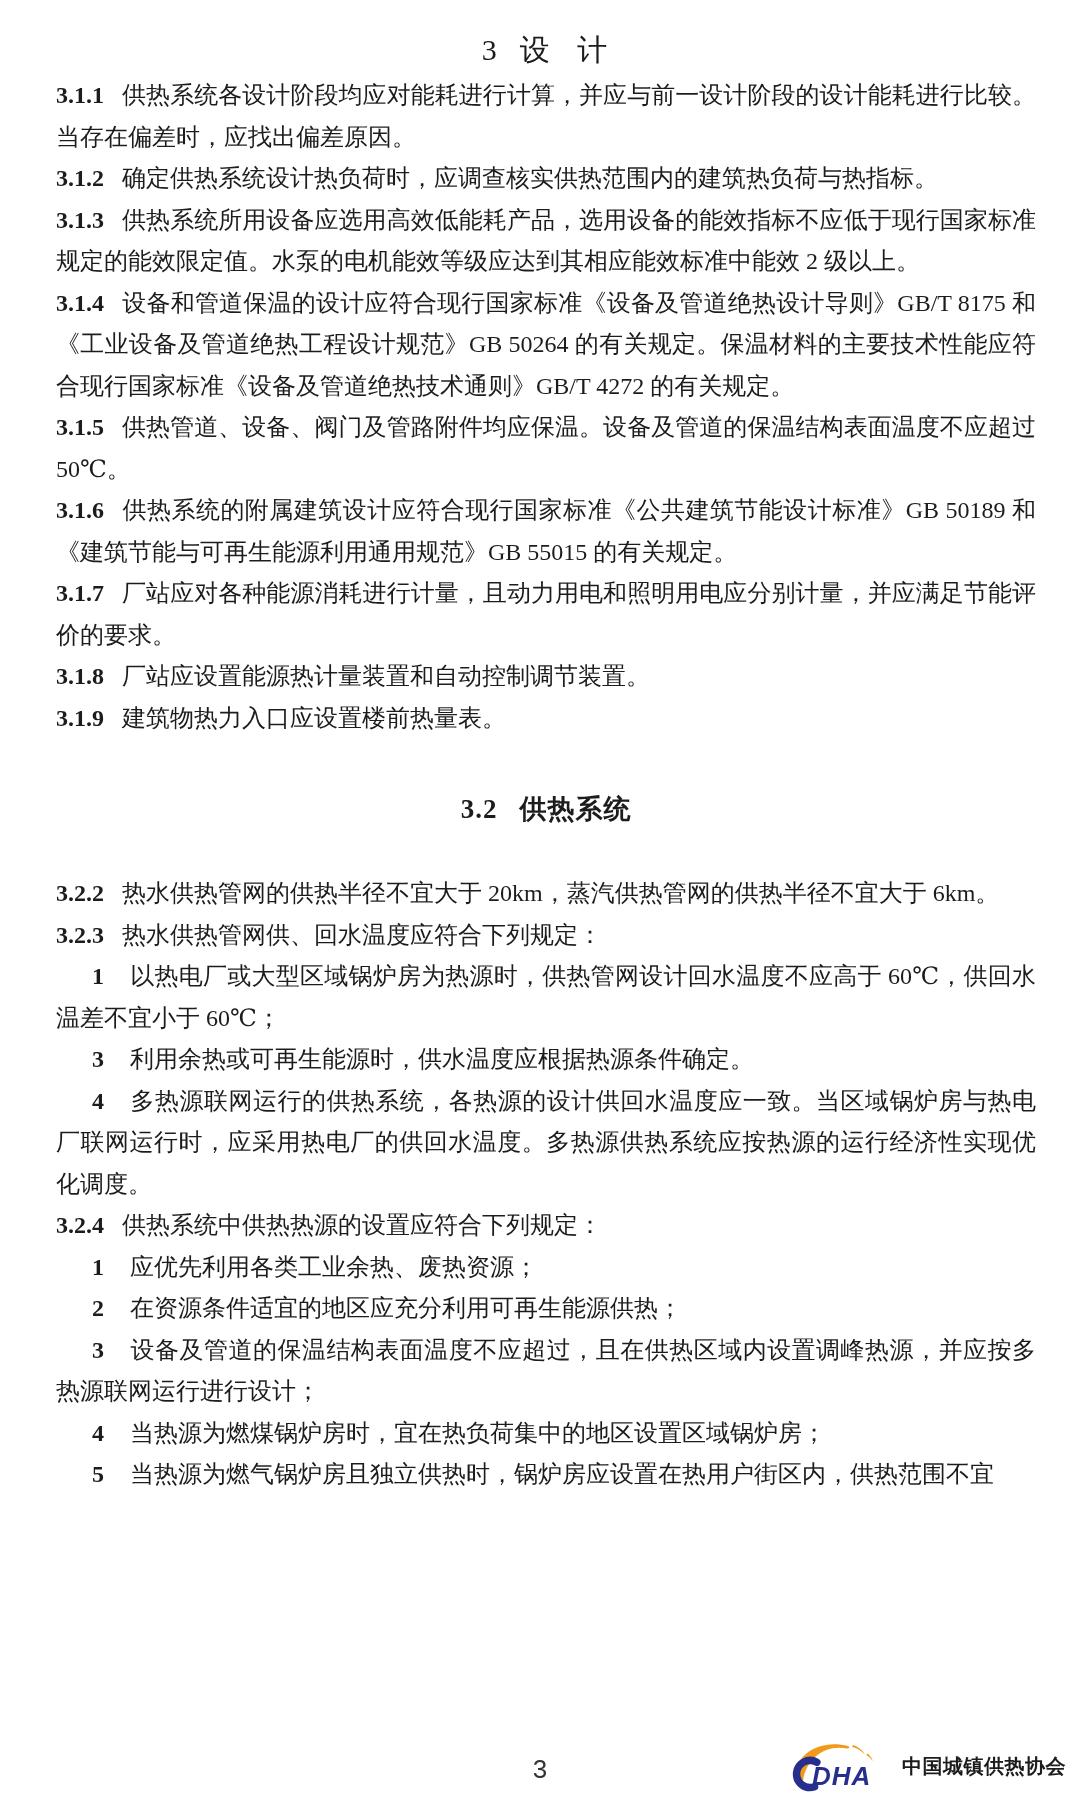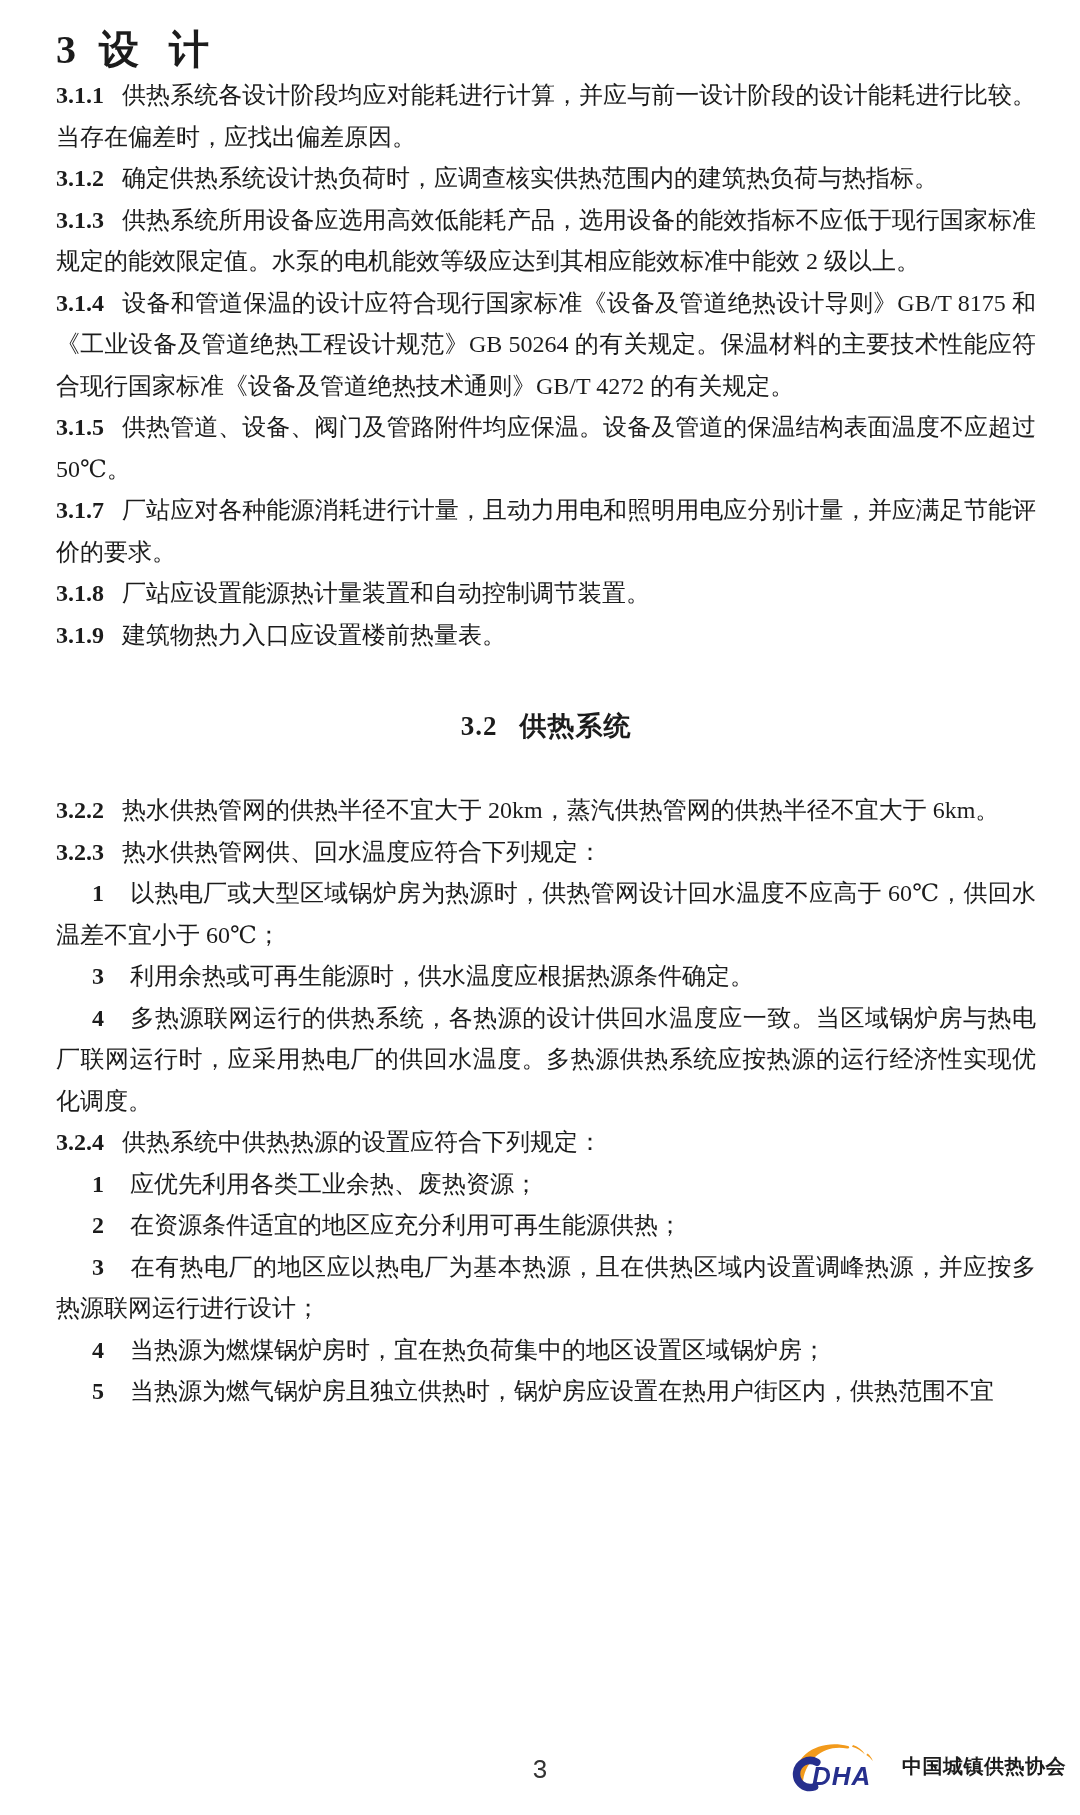--- a/index.html
+++ b/index.html
@@ -11,23 +11,24 @@
     font-family: "Liberation Serif", "DejaVu Serif", serif;
     color: #1c1c1c;
   }
   .page {
     position: absolute; inset: 0;
     padding: 0 44px 0 56px;
     box-sizing: border-box;
   }
   h1.chapter-heading {
     margin: 25px 0 0;
-    font-size: 40px;
+    text-align: center;
+    font-size: 30px;
     line-height: 50px;
-    font-weight: bold;
+    font-weight: normal;
     letter-spacing: 3px;
     word-spacing: 14px;
   }
   h1.chapter-heading .chapter-num { margin-right: 20px; }
   .doc-body h2.section-heading {
     margin: 52px 0 0;
     text-align: center;
     font-size: 27px;
     line-height: 36px;
     font-weight: bold;
@@ -80,33 +81,34 @@
 <div class="page">
 
   <h1 class="chapter-heading"><span class="chapter-num">3</span><span>设 计</span></h1>
 
   <div class="doc-body">
       <p class="clause"><b class="num">3.1.1</b><span>供热系统各设计阶段均应对能耗进行计算，并应与前一设计阶段的设计能耗进行比较。当存在偏差时，应找出偏差原因。</span></p>
       <p class="clause"><b class="num">3.1.2</b><span>确定供热系统设计热负荷时，应调查核实供热范围内的建筑热负荷与热指标。</span></p>
       <p class="clause"><b class="num">3.1.3</b><span>供热系统所用设备应选用高效低能耗产品，选用设备的能效指标不应低于现行国家标准规定的能效限定值。水泵的电机能效等级应达到其相应能效标准中能效 2 级以上。</span></p>
       <p class="clause"><b class="num">3.1.4</b><span>设备和管道保温的设计应符合现行国家标准《设备及管道绝热设计导则》GB/T 8175 和《工业设备及管道绝热工程设计规范》GB 50264 的有关规定。保温材料的主要技术性能应符合现行国家标准《设备及管道绝热技术通则》GB/T 4272 的有关规定。</span></p>
       <p class="clause"><b class="num">3.1.5</b><span>供热管道、设备、阀门及管路附件均应保温。设备及管道的保温结构表面温度不应超过 50℃。</span></p>
+      <p class="clause"><b class="num">3.1.6</b><span>供热系统的附属建筑设计应符合现行国家标准《公共建筑节能设计标准》GB 50189 和《建筑节能与可再生能源利用通用规范》GB 55015 的有关规定。</span></p>
       <p class="clause"><b class="num">3.1.7</b><span>厂站应对各种能源消耗进行计量，且动力用电和照明用电应分别计量，并应满足节能评价的要求。</span></p>
       <p class="clause"><b class="num">3.1.8</b><span>厂站应设置能源热计量装置和自动控制调节装置。</span></p>
       <p class="clause"><b class="num">3.1.9</b><span>建筑物热力入口应设置楼前热量表。</span></p>
       <h2 class="section-heading"><span class="num">3.2</span><span>供热系统</span></h2>
       <p class="clause"><b class="num">3.2.2</b><span>热水供热管网的供热半径不宜大于 20km，蒸汽供热管网的供热半径不宜大于 6km。</span></p>
       <p class="clause"><b class="num">3.2.3</b><span>热水供热管网供、回水温度应符合下列规定：</span></p>
       <p class="item"><b class="num">1</b><span>以热电厂或大型区域锅炉房为热源时，供热管网设计回水温度不应高于 60℃，供回水温差不宜小于 60℃；</span></p>
       <p class="item"><b class="num">3</b><span>利用余热或可再生能源时，供水温度应根据热源条件确定。</span></p>
       <p class="item"><b class="num">4</b><span>多热源联网运行的供热系统，各热源的设计供回水温度应一致。当区域锅炉房与热电厂联网运行时，应采用热电厂的供回水温度。多热源供热系统应按热源的运行经济性实现优化调度。</span></p>
       <p class="clause"><b class="num">3.2.4</b><span>供热系统中供热热源的设置应符合下列规定：</span></p>
       <p class="item"><b class="num">1</b><span>应优先利用各类工业余热、废热资源；</span></p>
       <p class="item"><b class="num">2</b><span>在资源条件适宜的地区应充分利用可再生能源供热；</span></p>
-      <p class="item"><b class="num">3</b><span>在有热电厂的地区应以热电厂为基本热源，且在供热区域内设置调峰热源，并应按多热源联网运行进行设计；</span></p>
+      <p class="item"><b class="num">3</b><span>设备及管道的保温结构表面温度不应超过，且在供热区域内设置调峰热源，并应按多热源联网运行进行设计；</span></p>
       <p class="item"><b class="num">4</b><span>当热源为燃煤锅炉房时，宜在热负荷集中的地区设置区域锅炉房；</span></p>
       <p class="item"><b class="num">5</b><span>当热源为燃气锅炉房且独立供热时，锅炉房应设置在热用户街区内，供热范围不宜</span></p>
     </div>
 
   <div class="page-number">3</div>
 
   <div class="logo">
     <svg viewBox="0 0 104 56" aria-hidden="true">
 
       <path d="M4 42 C4 16 30 1 58 8 C60 8.5 59.5 11 57 10.5 C36 6 16 20 13 43 Z" fill="#f29a1b"></path>

